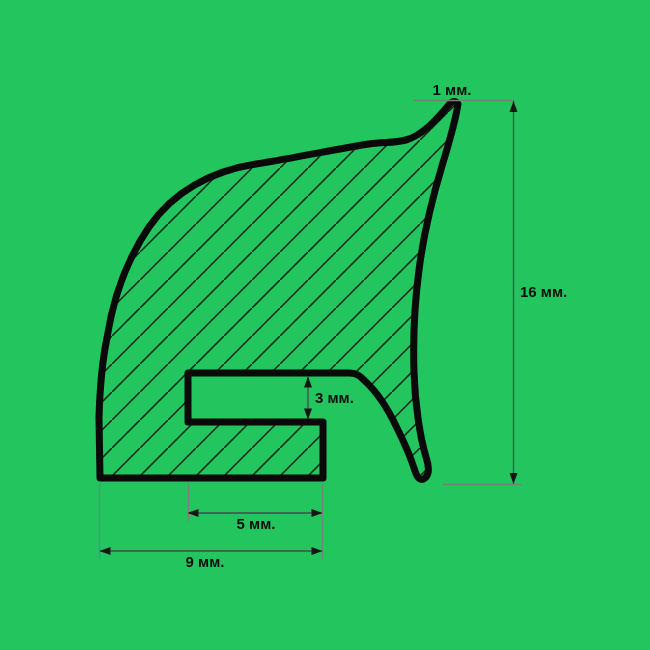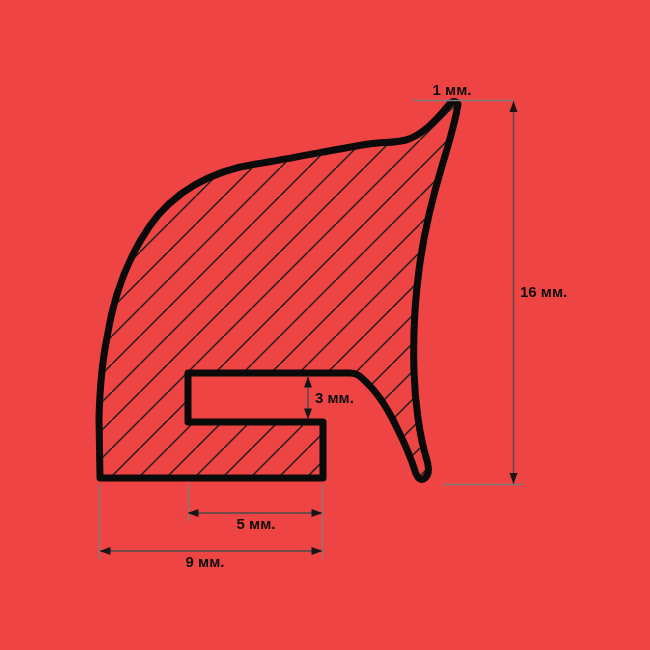--- a/index.html
+++ b/index.html
@@ -1,18 +1,18 @@
 <!DOCTYPE html>
 <html><head>
 <meta charset="utf-8">
 <style>
   html, body { margin: 0; padding: 0; background: #ffffff; }
   .page {
     width: 650px; height: 650px;
-    background: #ef4444;
+    background: #22c55e;
     position: relative;
     overflow: hidden;
     font-family: "Liberation Sans", sans-serif;
   }
   svg.drawing { position: absolute; left: 0; top: 0; width: 650px; height: 650px; display: block; }
   svg.drawing text {
     font-family: "Liberation Sans", "DejaVu Sans", sans-serif;
     font-weight: 700;
   }
 </style>

